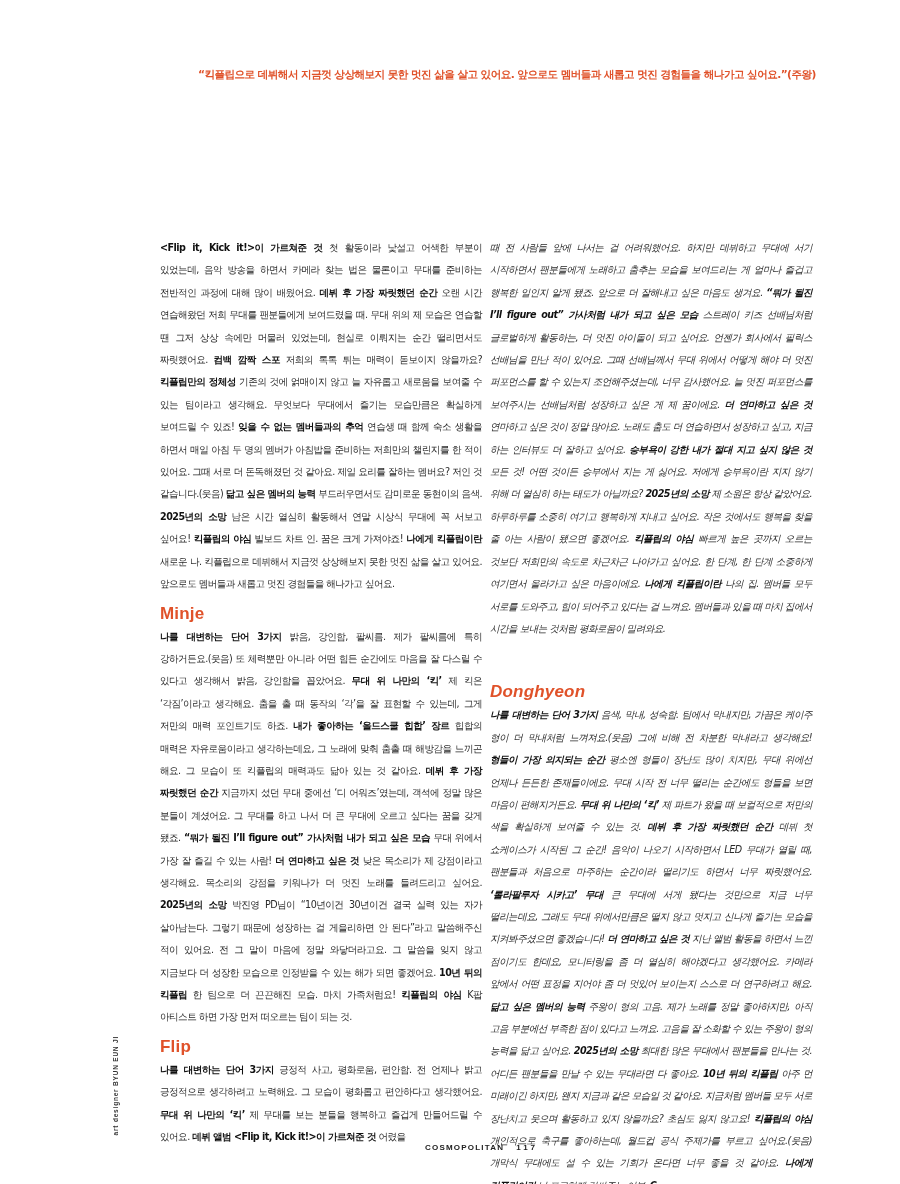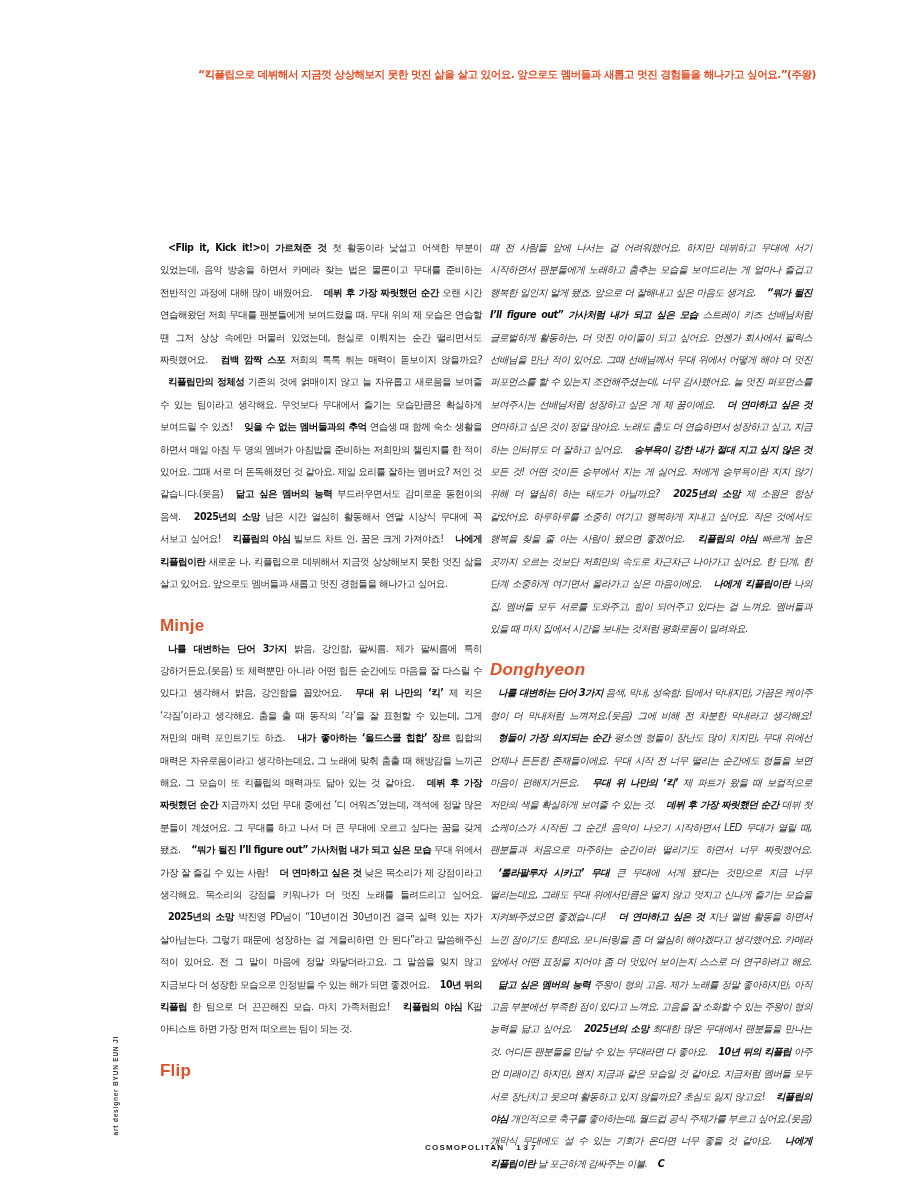--- a/index.html
+++ b/index.html
@@ -15,28 +15,28 @@
 
     .column { position: absolute; top: 237px; width: 322px; }
     .col-left { left: 160px; }
     .col-right { left: 490px; font-style: italic; }
 
     .para {
       font-size: 9.6px; line-height: 22.4px; letter-spacing: -0.55px;
       text-align: justify; color: #2a2a2a;
       word-break: keep-all; overflow-wrap: anywhere;
     }
-    .para b { font-weight: bold; color: #111; margin-left: 8px; }
+    .para b { font-weight: bold; color: #111; }
 
     .member-name {
       font-family: "Liberation Sans", sans-serif;
       font-size: 17px; font-weight: bold; color: #e0522a;
-      letter-spacing: 0.2px; margin-top: 20px; line-height: 20px; margin-bottom: 2px;
+      letter-spacing: 0.2px; margin-top: 8px; line-height: 20px; margin-bottom: 2px;
     }
-    .col-right .member-name.first { margin-top: 20px; }
+    .col-right .member-name.first { margin-top: 42px; }
 
     .credit {
       position: absolute; left: 112px; top: 1036px;
       writing-mode: vertical-rl; transform: rotate(180deg);
       font-family: "Liberation Sans", sans-serif; font-size: 6.5px; font-weight: bold;
       letter-spacing: 0.8px; color: #333;
     }
 
     .footer {
       position: absolute; top: 1143px; left: 425px;
@@ -49,26 +49,27 @@
 </head>
 <body>
 
 <div class="pull-quote">“킥플립으로 데뷔해서 지금껏 상상해보지 못한 멋진 삶을 살고 있어요. 앞으로도 멤버들과 새롭고 멋진 경험들을 해나가고 싶어요.”(주왕)</div>
 
 <div class="column col-left">
   <p class="para"><b>&lt;Flip it, Kick it!&gt;이 가르쳐준 것</b> 첫 활동이라 낯설고 어색한 부분이 있었는데, 음악 방송을 하면서 카메라 찾는 법은 물론이고 무대를 준비하는 전반적인 과정에 대해 많이 배웠어요. <b>데뷔 후 가장 짜릿했던 순간</b> 오랜 시간 연습해왔던 저희 무대를 팬분들에게 보여드렸을 때. 무대 위의 제 모습은 연습할 땐 그저 상상 속에만 머물러 있었는데, 현실로 이뤄지는 순간 떨리면서도 짜릿했어요. <b>컴백 깜짝 스포</b> 저희의 톡톡 튀는 매력이 돋보이지 않을까요? <b>킥플립만의 정체성</b> 기존의 것에 얽매이지 않고 늘 자유롭고 새로움을 보여줄 수 있는 팀이라고 생각해요. 무엇보다 무대에서 즐기는 모습만큼은 확실하게 보여드릴 수 있죠! <b>잊을 수 없는 멤버들과의 추억</b> 연습생 때 함께 숙소 생활을 하면서 매일 아침 두 명의 멤버가 아침밥을 준비하는 저희만의 챌린지를 한 적이 있어요. 그때 서로 더 돈독해졌던 것 같아요. 제일 요리를 잘하는 멤버요? 저인 것 같습니다.(웃음) <b>닮고 싶은 멤버의 능력</b> 부드러우면서도 감미로운 동현이의 음색. <b>2025년의 소망</b> 남은 시간 열심히 활동해서 연말 시상식 무대에 꼭 서보고 싶어요! <b>킥플립의 야심</b> 빌보드 차트 인. 꿈은 크게 가져야죠! <b>나에게 킥플립이란</b> 새로운 나. 킥플립으로 데뷔해서 지금껏 상상해보지 못한 멋진 삶을 살고 있어요. 앞으로도 멤버들과 새롭고 멋진 경험들을 해나가고 싶어요.</p>
   <h3 class="member-name">Minje</h3>
   <p class="para"><b>나를 대변하는 단어 3가지</b> 밝음, 강인함, 팔씨름. 제가 팔씨름에 특히 강하거든요.(웃음) 또 체력뿐만 아니라 어떤 힘든 순간에도 마음을 잘 다스릴 수 있다고 생각해서 밝음, 강인함을 꼽았어요. <b>무대 위 나만의 ‘킥’</b> 제 킥은 ‘각짐’이라고 생각해요. 춤을 출 때 동작의 ‘각’을 잘 표현할 수 있는데, 그게 저만의 매력 포인트기도 하죠. <b>내가 좋아하는 ‘올드스쿨 힙합’ 장르</b> 힙합의 매력은 자유로움이라고 생각하는데요, 그 노래에 맞춰 춤출 때 해방감을 느끼곤 해요. 그 모습이 또 킥플립의 매력과도 닮아 있는 것 같아요. <b>데뷔 후 가장 짜릿했던 순간</b> 지금까지 섰던 무대 중에선 ‘디 어워즈’였는데, 객석에 정말 많은 분들이 계셨어요. 그 무대를 하고 나서 더 큰 무대에 오르고 싶다는 꿈을 갖게 됐죠. <b>“뭐가 될진 I’ll figure out” 가사처럼 내가 되고 싶은 모습</b> 무대 위에서 가장 잘 즐길 수 있는 사람! <b>더 연마하고 싶은 것</b> 낮은 목소리가 제 강점이라고 생각해요. 목소리의 강점을 키워나가 더 멋진 노래를 들려드리고 싶어요. <b>2025년의 소망</b> 박진영 PD님이 “10년이건 30년이건 결국 실력 있는 자가 살아남는다. 그렇기 때문에 성장하는 걸 게을리하면 안 된다”라고 말씀해주신 적이 있어요. 전 그 말이 마음에 정말 와닿더라고요. 그 말씀을 잊지 않고 지금보다 더 성장한 모습으로 인정받을 수 있는 해가 되면 좋겠어요. <b>10년 뒤의 킥플립</b> 한 팀으로 더 끈끈해진 모습. 마치 가족처럼요! <b>킥플립의 야심</b> K팝 아티스트 하면 가장 먼저 떠오르는 팀이 되는 것.</p>
   <h3 class="member-name">Flip</h3>
+  <p class="para"><b>나를 대변하는 단어 3가지</b> 긍정적 사고, 평화로움, 편안함. 전 언제나 밝고 긍정적으로 생각하려고 노력해요. 그 모습이 평화롭고 편안하다고 생각했어요. <b>무대 위 나만의 ‘킥’</b> 제 무대를 보는 분들을 행복하고 즐겁게 만들어드릴 수 있어요. <b>데뷔 앨범 &lt;Flip it, Kick it!&gt;이 가르쳐준 것</b> 어렸을</p>
 </div>
 
 <div class="column col-right">
   <p class="para">때 전 사람들 앞에 나서는 걸 어려워했어요. 하지만 데뷔하고 무대에 서기 시작하면서 팬분들에게 노래하고 춤추는 모습을 보여드리는 게 얼마나 즐겁고 행복한 일인지 알게 됐죠. 앞으로 더 잘해내고 싶은 마음도 생겨요. <b>“뭐가 될진 I’ll figure out” 가사처럼 내가 되고 싶은 모습</b> 스트레이 키즈 선배님처럼 글로벌하게 활동하는, 더 멋진 아이돌이 되고 싶어요. 언젠가 회사에서 필릭스 선배님을 만난 적이 있어요. 그때 선배님께서 무대 위에서 어떻게 해야 더 멋진 퍼포먼스를 할 수 있는지 조언해주셨는데, 너무 감사했어요. 늘 멋진 퍼포먼스를 보여주시는 선배님처럼 성장하고 싶은 게 제 꿈이에요. <b>더 연마하고 싶은 것</b> 연마하고 싶은 것이 정말 많아요. 노래도 춤도 더 연습하면서 성장하고 싶고, 지금 하는 인터뷰도 더 잘하고 싶어요. <b>승부욕이 강한 내가 절대 지고 싶지 않은 것</b> 모든 것! 어떤 것이든 승부에서 지는 게 싫어요. 저에게 승부욕이란 지지 않기 위해 더 열심히 하는 태도가 아닐까요? <b>2025년의 소망</b> 제 소원은 항상 같았어요. 하루하루를 소중히 여기고 행복하게 지내고 싶어요. 작은 것에서도 행복을 찾을 줄 아는 사람이 됐으면 좋겠어요. <b>킥플립의 야심</b> 빠르게 높은 곳까지 오르는 것보단 저희만의 속도로 차근차근 나아가고 싶어요. 한 단계, 한 단계 소중하게 여기면서 올라가고 싶은 마음이에요. <b>나에게 킥플립이란</b> 나의 집. 멤버들 모두 서로를 도와주고, 힘이 되어주고 있다는 걸 느껴요. 멤버들과 있을 때 마치 집에서 시간을 보내는 것처럼 평화로움이 밀려와요.</p>
   <h3 class="member-name first">Donghyeon</h3>
   <p class="para"><b>나를 대변하는 단어 3가지</b> 음색, 막내, 성숙함. 팀에서 막내지만, 가끔은 케이주 형이 더 막내처럼 느껴져요.(웃음) 그에 비해 전 차분한 막내라고 생각해요! <b>형들이 가장 의지되는 순간</b> 평소엔 형들이 장난도 많이 치지만, 무대 위에선 언제나 든든한 존재들이에요. 무대 시작 전 너무 떨리는 순간에도 형들을 보면 마음이 편해지거든요. <b>무대 위 나만의 ‘킥’</b> 제 파트가 왔을 때 보컬적으로 저만의 색을 확실하게 보여줄 수 있는 것. <b>데뷔 후 가장 짜릿했던 순간</b> 데뷔 첫 쇼케이스가 시작된 그 순간! 음악이 나오기 시작하면서 LED 무대가 열릴 때, 팬분들과 처음으로 마주하는 순간이라 떨리기도 하면서 너무 짜릿했어요. <b>‘롤라팔루자 시카고’ 무대</b> 큰 무대에 서게 됐다는 것만으로 지금 너무 떨리는데요, 그래도 무대 위에서만큼은 떨지 않고 멋지고 신나게 즐기는 모습을 지켜봐주셨으면 좋겠습니다! <b>더 연마하고 싶은 것</b> 지난 앨범 활동을 하면서 느낀 점이기도 한데요, 모니터링을 좀 더 열심히 해야겠다고 생각했어요. 카메라 앞에서 어떤 표정을 지어야 좀 더 멋있어 보이는지 스스로 더 연구하려고 해요. <b>닮고 싶은 멤버의 능력</b> 주왕이 형의 고음. 제가 노래를 정말 좋아하지만, 아직 고음 부분에선 부족한 점이 있다고 느껴요. 고음을 잘 소화할 수 있는 주왕이 형의 능력을 닮고 싶어요. <b>2025년의 소망</b> 최대한 많은 무대에서 팬분들을 만나는 것. 어디든 팬분들을 만날 수 있는 무대라면 다 좋아요. <b>10년 뒤의 킥플립</b> 아주 먼 미래이긴 하지만, 왠지 지금과 같은 모습일 것 같아요. 지금처럼 멤버들 모두 서로 장난치고 웃으며 활동하고 있지 않을까요? 초심도 잃지 않고요! <b>킥플립의 야심</b> 개인적으로 축구를 좋아하는데, 월드컵 공식 주제가를 부르고 싶어요.(웃음) 개막식 무대에도 설 수 있는 기회가 온다면 너무 좋을 것 같아요. <b>나에게 킥플립이란</b> 날 포근하게 감싸주는 이불. <b>C</b></p>
 </div>
 
 <div class="credit">art designer BYUN EUN JI</div>
 
 <div class="footer">
   <span>COSMOPOLITAN</span>
-  <span class="page-num">137</span>
+  <span class="page-num">117</span>
 </div>
 
 </body></html>

